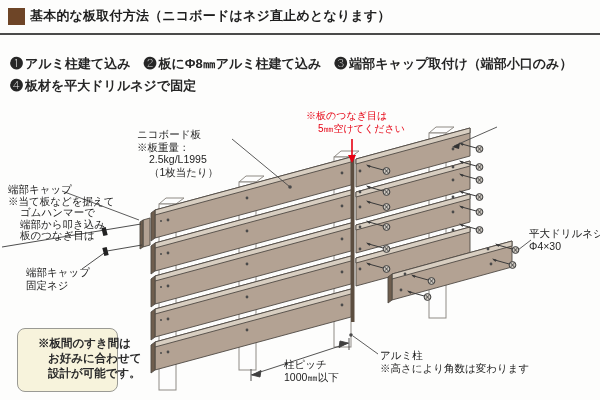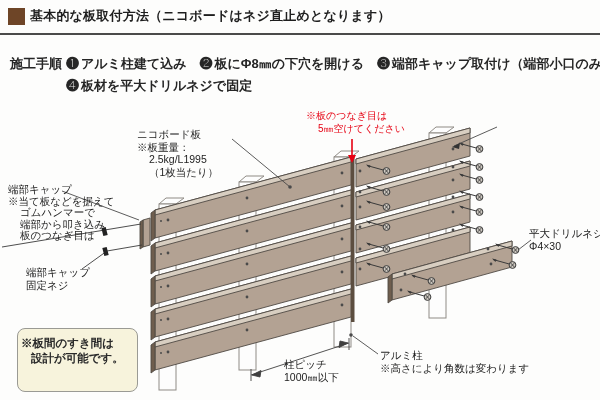--- a/index.html
+++ b/index.html
@@ -20,48 +20,47 @@
   .proc .step{display:flex;align-items:baseline;}
   .proc .num{margin-right:2px;}
   
   .diagram-svg{position:absolute;left:0;top:100px;}
   .lbl{position:absolute;font-size:10.5px;line-height:12.5px;color:#1c1c1c;font-weight:500;white-space:nowrap;}
   .lbl .ind{padding-left:12px;}
   .lbl .ind8{padding-left:8px;}
   .lbl-red{color:#e60012;font-weight:400;font-size:10px;line-height:13px;}
   .lbl-pilot{font-size:10px;line-height:12.5px;}
   .note-box{
-    position:absolute;left:17px;top:328px;width:121px;height:64px;box-sizing:border-box;
+    position:absolute;left:17px;top:328px;width:101px;height:64px;box-sizing:border-box;
     background:#f7f3dc;border:1.5px solid #9a9a94;border-radius:8px;
-    padding:7px 0 0 3px;font-size:11.5px;line-height:15px;color:#2a2a2a;font-weight:600;white-space:nowrap;
+    padding:7px 0 0 20px;font-size:11.5px;line-height:15px;color:#2a2a2a;font-weight:600;white-space:nowrap;
   }
   .note-box .ind{padding-left:10px;}
 </style>
 </head>
 <body>
 
 <div class="page">
 
   <div class="hdr">
     <span class="sq"></span>
     <h1>基本的な板取付方法（ニコボードはネジ直止めとなります）</h1>
   </div>
   <div class="hrule"></div>
 
   <div class="proc">
-    <span class="plabel">施工手順</span>
     <div class="rows">
       <div class="srow">
         <span class="step">
             <span class="num">❶</span>
             <span>アルミ柱建て込み</span>
           </span>
         <span class="step">
             <span class="num">❷</span>
-            <span>板にΦ8㎜の下穴を開ける</span>
+            <span>板にΦ8㎜アルミ柱建て込み</span>
           </span>
         <span class="step">
             <span class="num">❸</span>
             <span>端部キャップ取付け（端部小口のみ）</span>
           </span>
       </div>
       <div class="srow">
         <span class="step">
             <span class="num">❹</span>
             <span>板材を平大ドリルネジで固定</span>
@@ -278,16 +277,17 @@
     <div>※高さにより角数は変わります</div>
   </div>
 
   <div class="lbl" style="left:284px;top:358px;">
     <div>柱ピッチ</div>
     <div>1000㎜以下</div>
   </div>
 
   <div class="note-box">
     <div>※板間のすき間は</div>
+    <div class="ind">お好みに合わせて</div>
     <div class="ind">設計が可能です。</div>
   </div>
 
 </div>
 
 </body></html>

